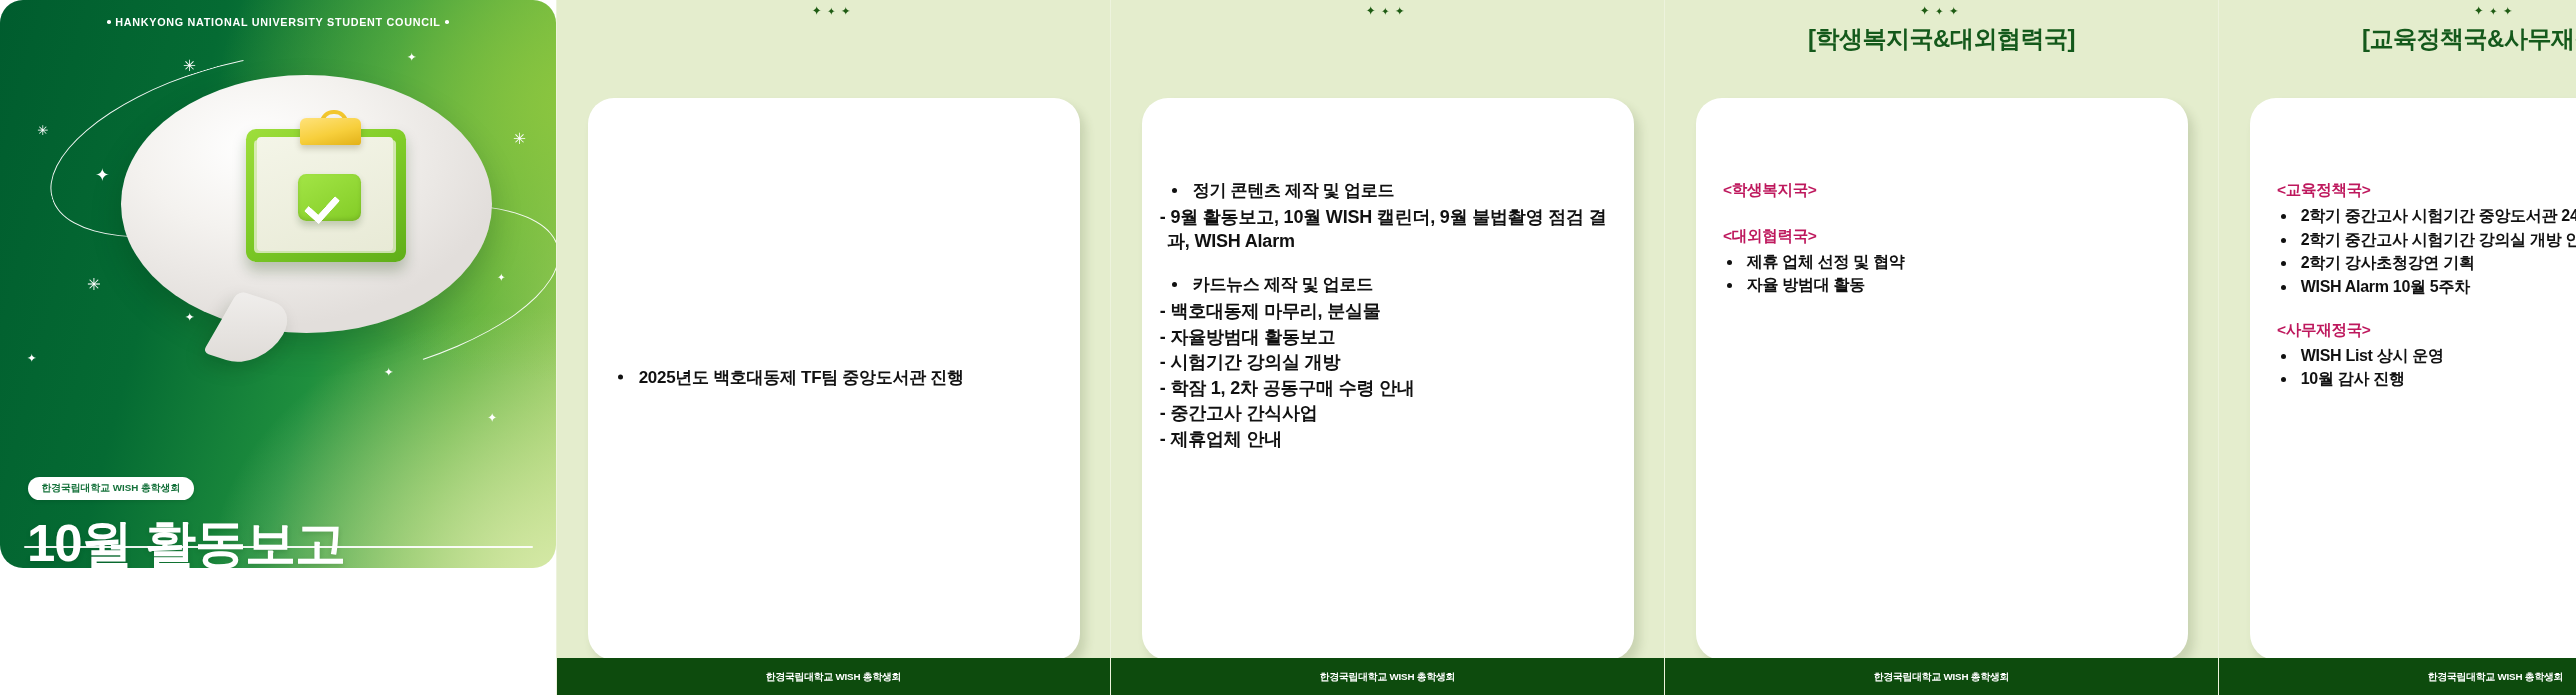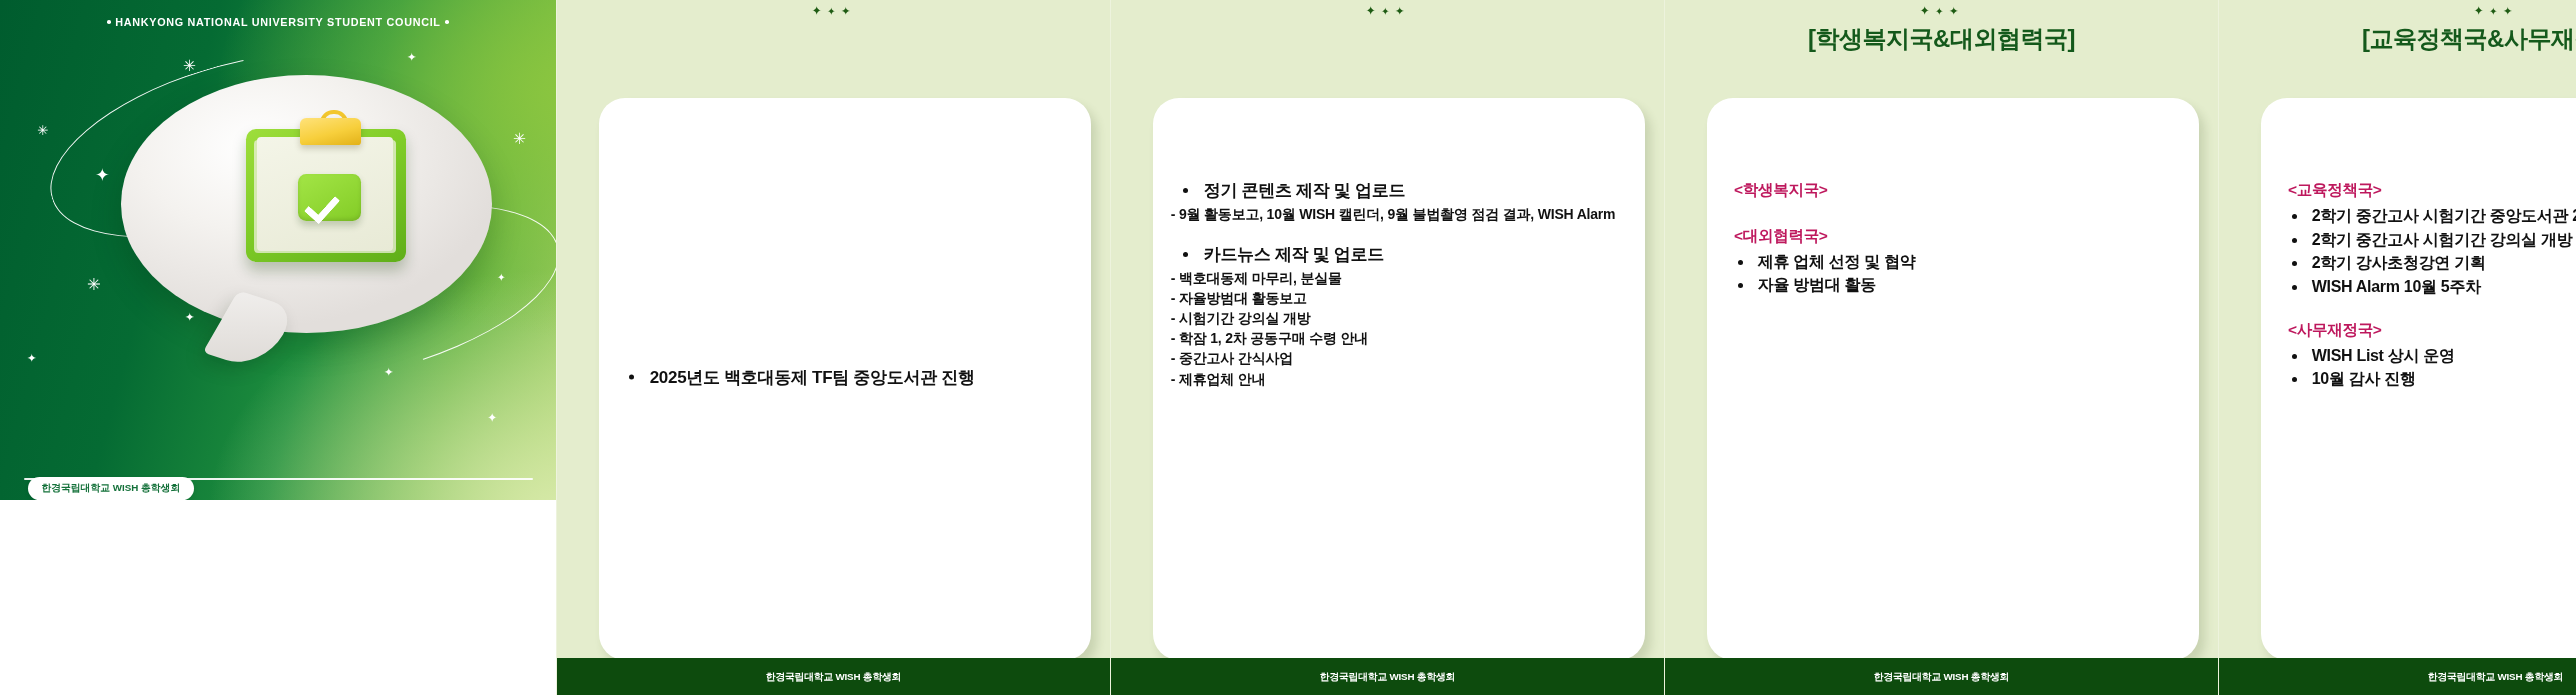--- a/index.html
+++ b/index.html
@@ -8,27 +8,28 @@
   .canvas{
     position:relative;
     width:2772px;height:696px;
     overflow:hidden;
     display:flex;
   }
 
   
   .cover{
     position:relative;
-    width:556px;height:500px;
+    width:556px;height:568px;
     flex:0 0 556px;
     background:
       radial-gradient(120% 90% at 105% 18%, #8cc63f 0%, rgba(140,198,63,0) 55%),
       radial-gradient(130% 100% at 100% 102%, #d6e9a8 0%, rgba(214,233,168,0) 48%),
       linear-gradient(105deg,#005c2e 0%,#056b33 32%,#1f8f3e 58%,#63b342 80%,#a9d268 100%);
     overflow:hidden;
+    border-radius:23px;
   }
   .cover-kicker{
     position:absolute;top:15.5px;left:0;width:100%;
     text-align:center;
     color:#ffffff;
     font-size:10.8px;font-weight:bold;letter-spacing:0.7px;
     white-space:nowrap;
   }
   .kick-dot{display:inline-block;width:3.6px;height:3.6px;border-radius:50%;background:#fff;vertical-align:middle;margin:0 4.6px 1.5px 4.6px;}
 
@@ -138,21 +139,21 @@
   .panel-sparkles .s3{font-size:11.3px;}
   .panel-title{
     position:absolute;top:23px;left:0;width:100%;
     text-align:center;
     color:#14591b;
     font-size:24px;font-weight:bold;
     letter-spacing:-0.5px;
     white-space:nowrap;
   }
   .card{
-    position:absolute;left:42px;top:98px;
+    position:absolute;left:31px;top:98px;
     width:492px;height:562px;
     background:#ffffff;
     border-radius:26px;
     box-shadow:5.2px 7.2px 9.3px rgba(60,80,40,.16);
     box-sizing:border-box;
     padding:0 25px;
     overflow:hidden;
   }
   .card-inner{
     position:absolute;left:25px;right:25px;
@@ -163,21 +164,21 @@
   .card-inner.top{top:82px;}
 
   ul.b1{margin:0;padding:0 0 0 21.6px;list-style:disc;}
   ul.b1 > li{
     color:#111;font-weight:bold;font-size:16px;line-height:1.34;
     margin:0 0 2.1px 0;padding-left:4.1px;
     letter-spacing:-0.3px;
   }
   ul.b1 > li.lg{font-size:17px;}
   .sub{
-    color:#111;font-weight:bold;font-size:14px;line-height:1.36;
+    color:#111;font-weight:bold;font-size:18px;line-height:1.36;
     letter-spacing:-0.2px;margin:1px 0 0 -7.2px;
     padding-left:7.2px;text-indent:-7.2px;
   }
   .grp-title{
     color:#be185d;font-weight:bold;font-size:15.5px;letter-spacing:-0.3px;
     margin:0 0 4.1px 2.1px;
   }
   .gap{height:20.6px;}
 
   .panel-footer{

